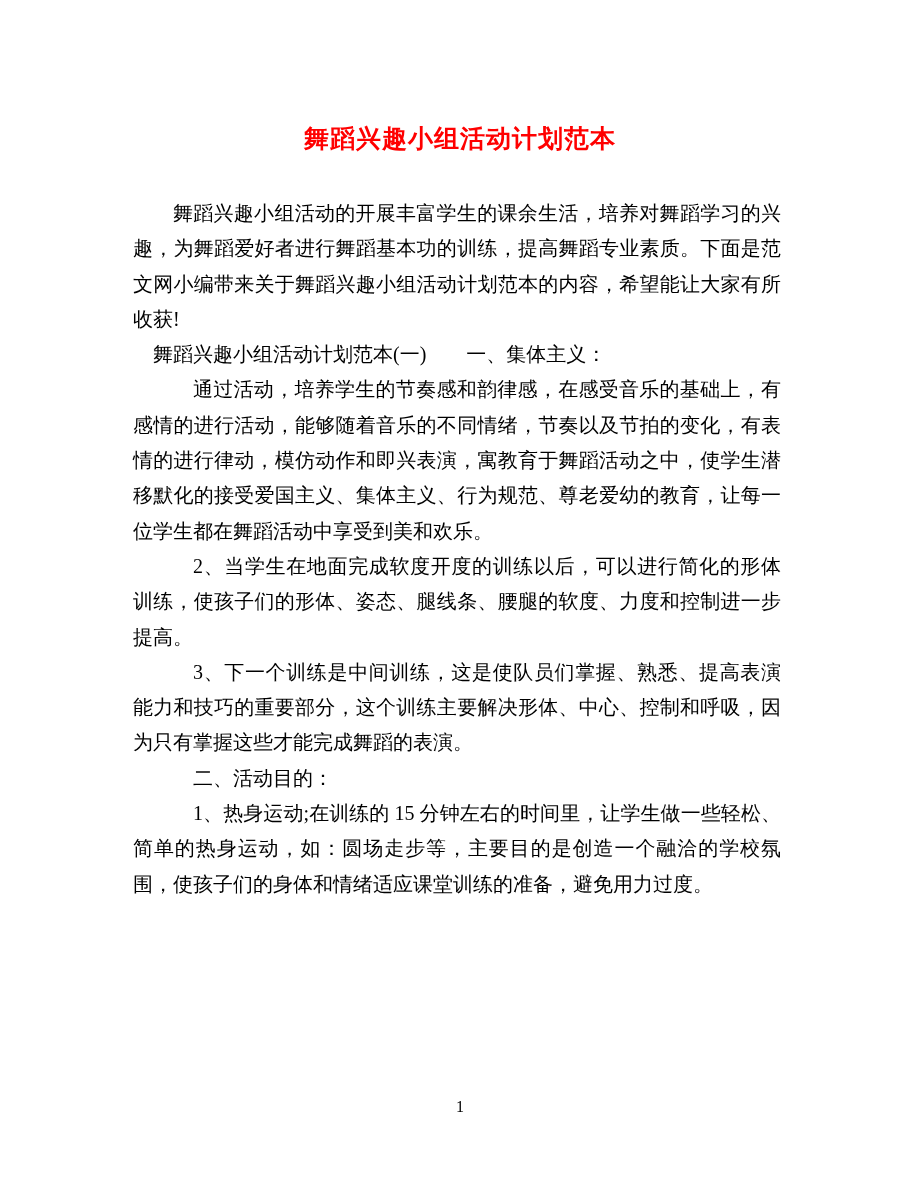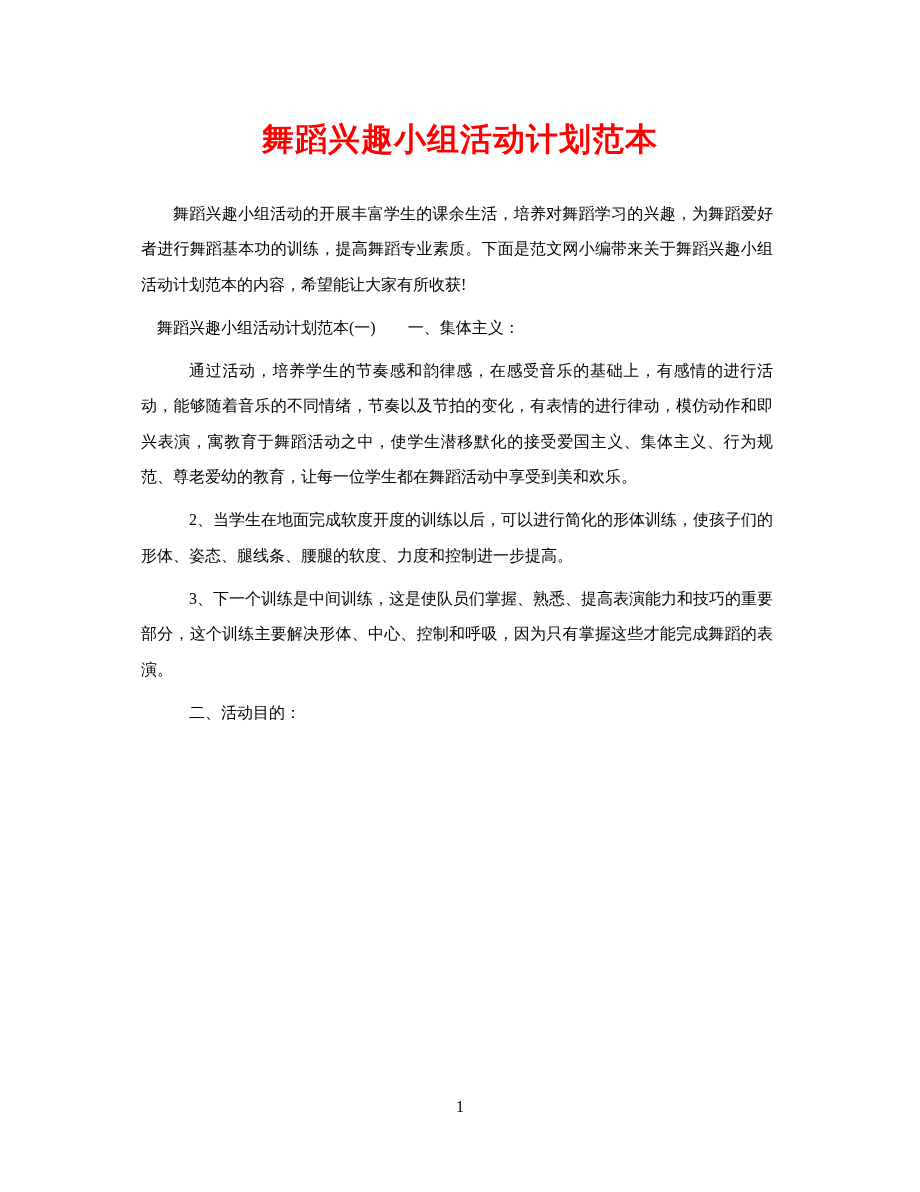--- a/index.html
+++ b/index.html
@@ -19,33 +19,33 @@
     width: 920px;
     height: 1192px;
     background: #ffffff;
     position: relative;
     box-sizing: border-box;
     padding-top: 120px;
   }
   .doc-title {
     margin: 0;
     text-align: center;
-    font-size: 32px;
+    font-size: 25px;
     font-weight: bold;
     line-height: 38px;
     letter-spacing: 1px;
     font-family: "Liberation Serif", serif;
   }
   .content {
     margin: 38px 133px 0 133px;
     width: 648px;
   }
   .para {
-    margin: 8px;
-    font-size: 16px;
+    margin: 0;
+    font-size: 20px;
     line-height: 35.3px;
     text-align: justify;
     word-break: break-all;
     font-family: "Liberation Serif", serif;
   }
   .indent-1 { text-indent: 1em; }
   .indent-2 { text-indent: 2em; }
   .indent-3 { text-indent: 3em; }
   .page-number {
     position: absolute;
@@ -65,17 +65,18 @@
 
   <h1 class="doc-title" style="color: rgb(255, 0, 0);">舞蹈兴趣小组活动计划范本</h1>
 
   <div class="content">
     <p class="para indent-2">舞蹈兴趣小组活动的开展丰富学生的课余生活，培养对舞蹈学习的兴趣，为舞蹈爱好者进行舞蹈基本功的训练，提高舞蹈专业素质。下面是范文网小编带来关于舞蹈兴趣小组活动计划范本的内容，希望能让大家有所收获!</p>
     <p class="para indent-1">舞蹈兴趣小组活动计划范本(一)　　一、集体主义：</p>
     <p class="para indent-3">通过活动，培养学生的节奏感和韵律感，在感受音乐的基础上，有感情的进行活动，能够随着音乐的不同情绪，节奏以及节拍的变化，有表情的进行律动，模仿动作和即兴表演，寓教育于舞蹈活动之中，使学生潜移默化的接受爱国主义、集体主义、行为规范、尊老爱幼的教育，让每一位学生都在舞蹈活动中享受到美和欢乐。</p>
     <p class="para indent-3">2、当学生在地面完成软度开度的训练以后，可以进行简化的形体训练，使孩子们的形体、姿态、腿线条、腰腿的软度、力度和控制进一步提高。</p>
     <p class="para indent-3">3、下一个训练是中间训练，这是使队员们掌握、熟悉、提高表演能力和技巧的重要部分，这个训练主要解决形体、中心、控制和呼吸，因为只有掌握这些才能完成舞蹈的表演。</p>
     <p class="para indent-3">二、活动目的：</p>
+    <p class="para indent-3">1、热身运动;在训练的 15 分钟左右的时间里，让学生做一些轻松、简单的热身运动，如：圆场走步等，主要目的是创造一个融洽的学校氛围，使孩子们的身体和情绪适应课堂训练的准备，避免用力过度。</p>
   </div>
 
   <div class="page-number">1</div>
 
 </div>
 
 </body></html>

